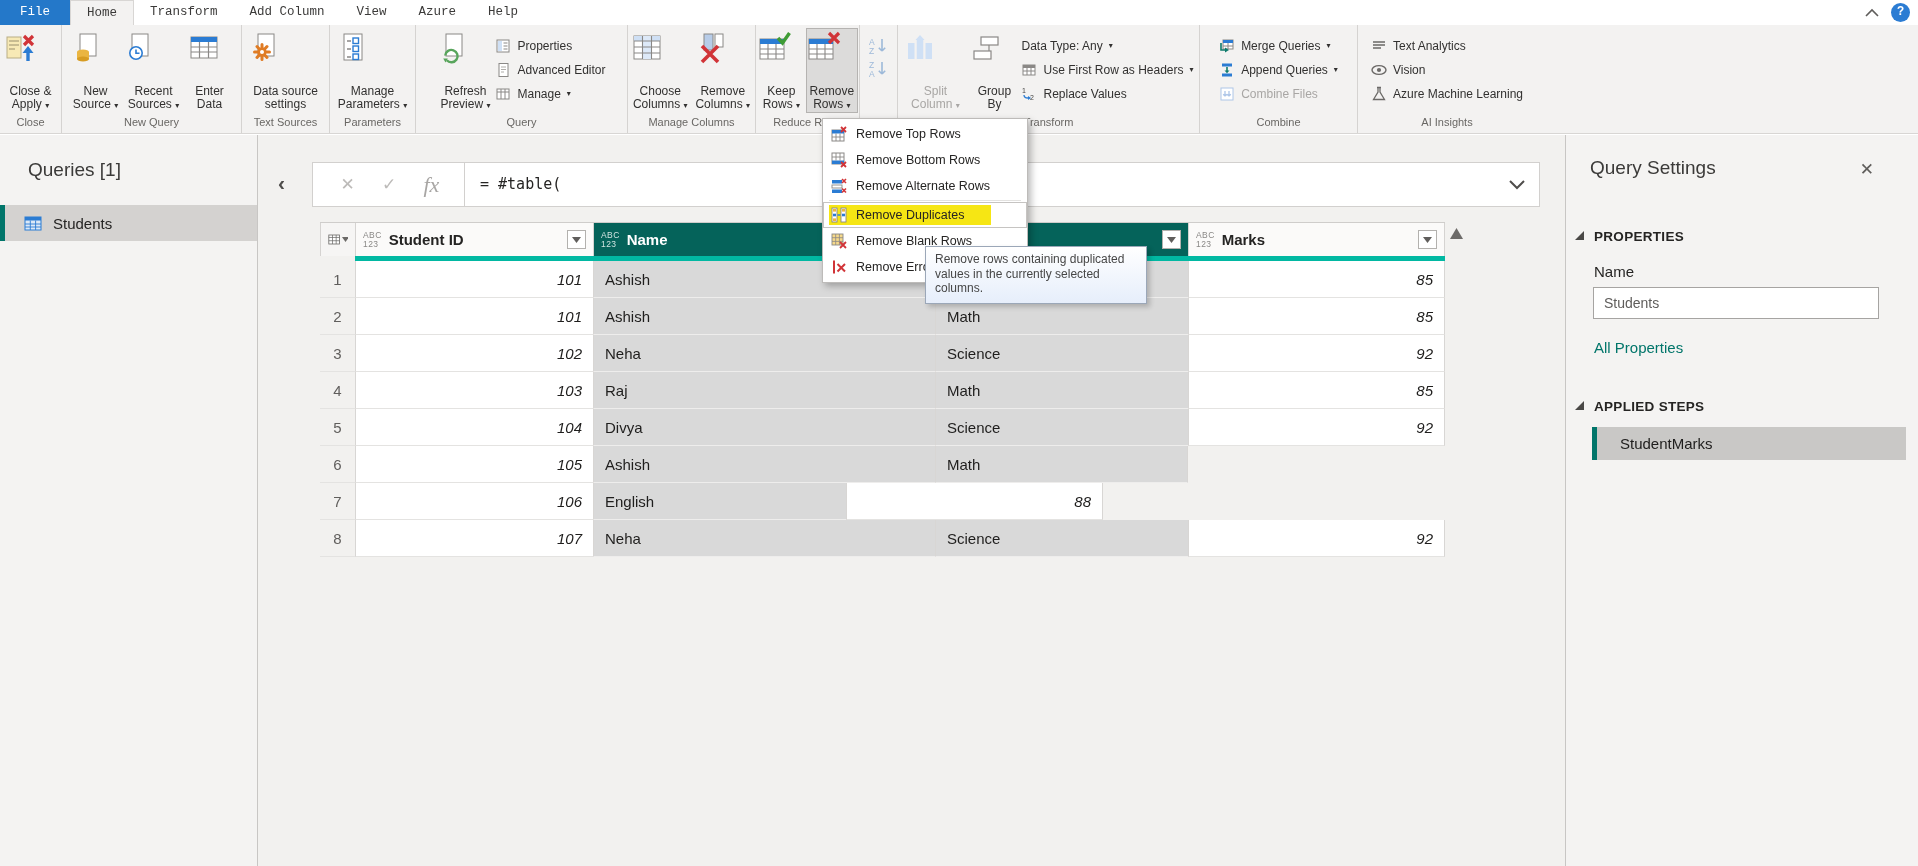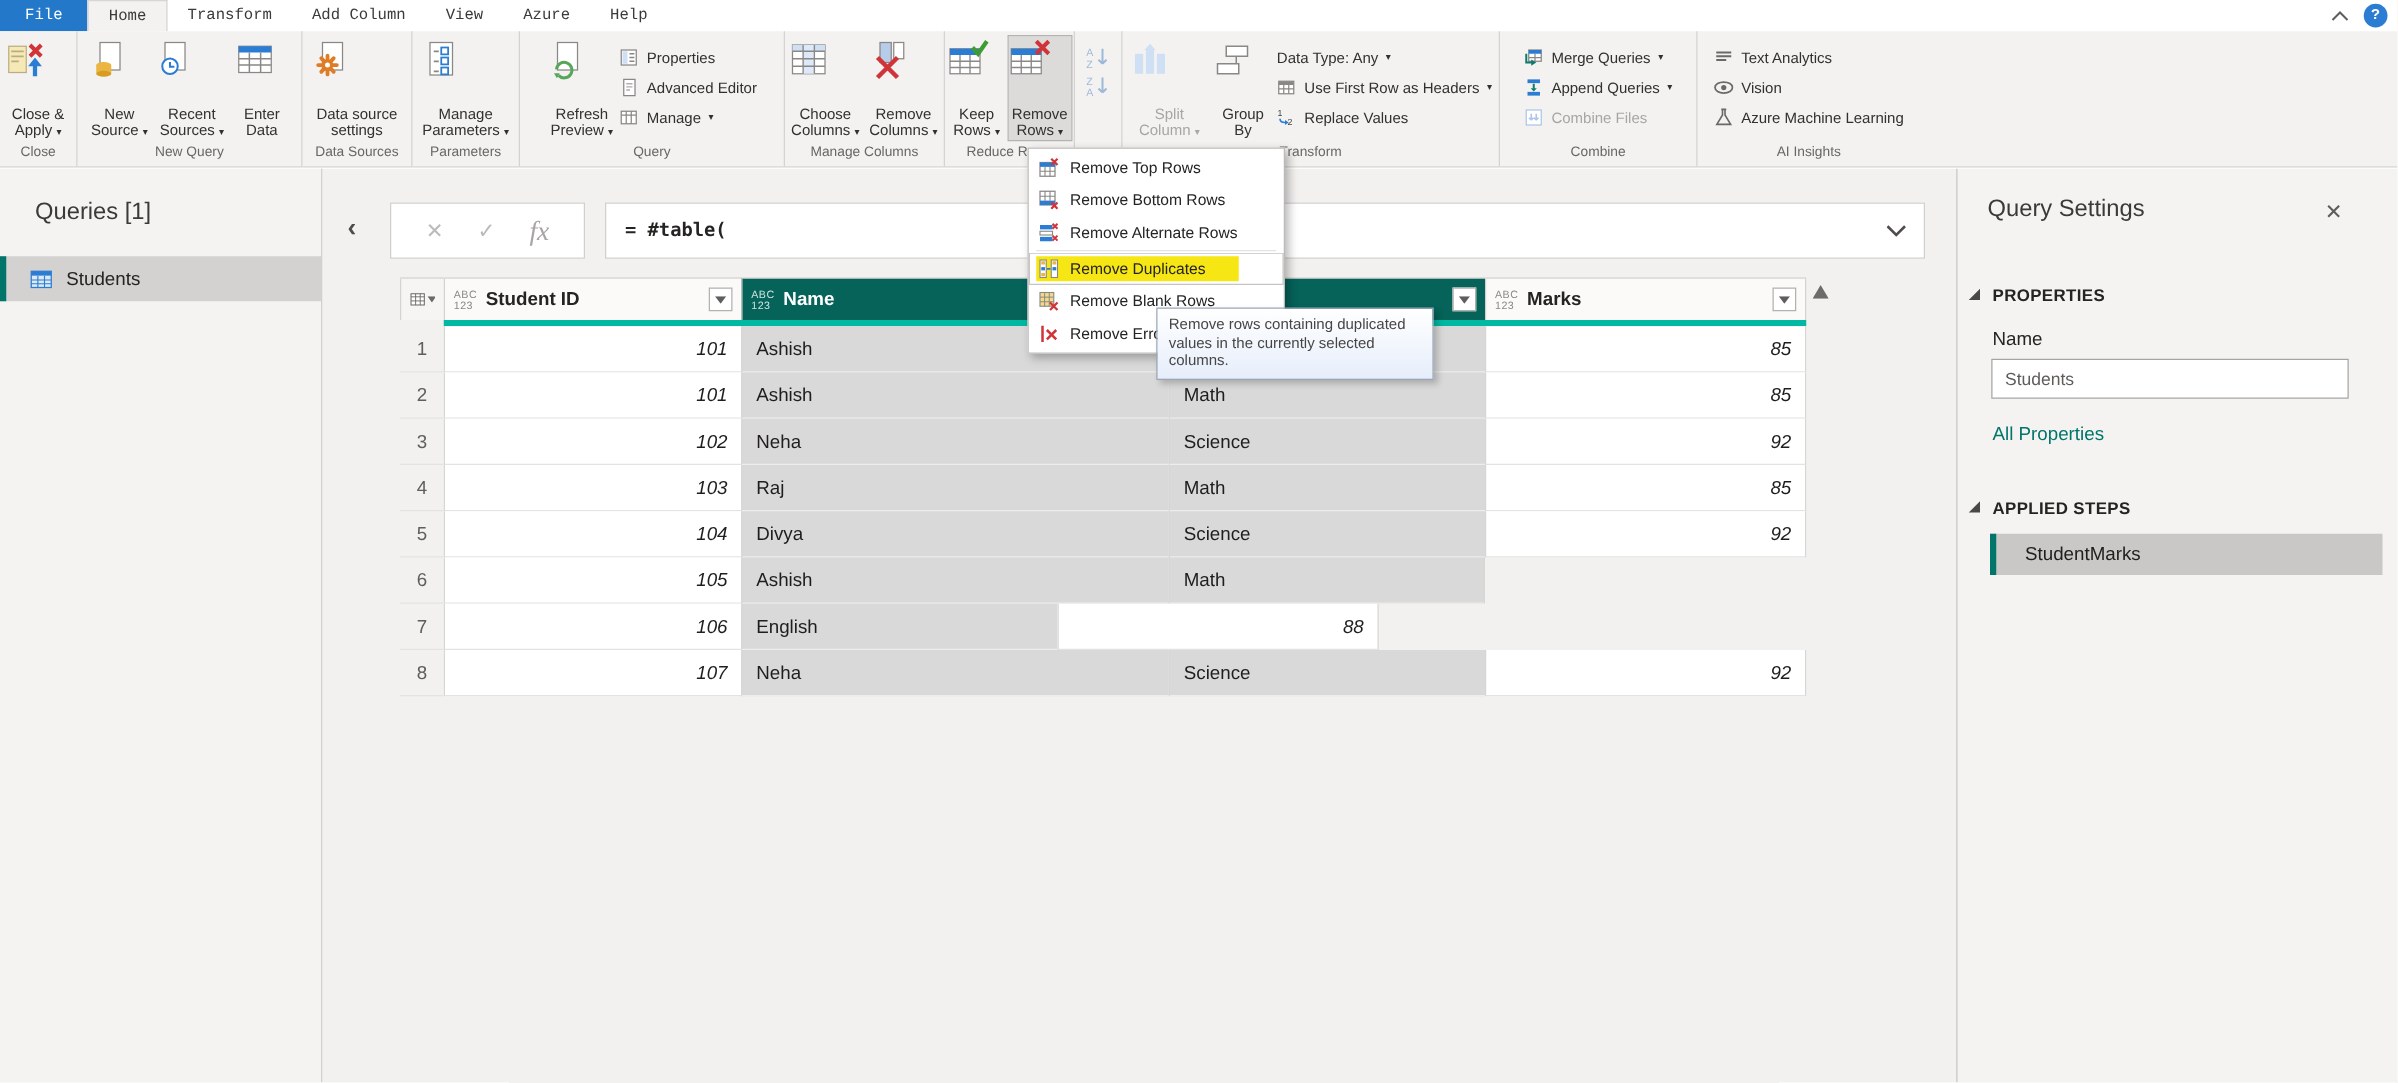--- a/index.html
+++ b/index.html
@@ -47,21 +47,21 @@
   .qp-title { padding:24px 0 0 28px; font-size:19px; color:#3b3a39; }
   .query-item { margin-top:24px; height:36px; background:#d4d2d0; display:flex; align-items:center; position:relative; padding-left:24px; gap:11px; font-size:15px; color:#252423; }
   .query-item .accent { position:absolute; left:0; top:0; width:5px; height:100%; background:#01756a; }
 
   
   .main { position:absolute; left:258px; top:135px; width:1307px; bottom:0; background:#f2f1ef; }
   .pane-collapse { position:absolute; left:20px; top:36px; font-size:21px; font-weight:bold; color:#4f4d4b; }
   .fx-buttons { position:absolute; left:54px; top:27px; width:156px; height:45px; background:#fff; border:1px solid #d2d0ce; display:flex; align-items:center; justify-content:space-around; padding:0 14px; }
   .fxb { font-size:17px; color:#bdbbb9; }
   .fx-italic { font-family:"Liberation Serif",serif; font-style:italic; font-size:22px; color:#a8a6a4; }
-  .formula-input { position:absolute; left:226px; top:27px; right:25px; height:45px; background:#fff; border:1px solid #d2d0ce; font-family:"DejaVu Sans Mono",monospace; font-size:15px; color:#252423; line-height:43px; padding-left:15px;font-weight:bold; }
+  .formula-input { position:absolute; left:206px; top:27px; right:25px; height:45px; background:#fff; border:1px solid #d2d0ce; font-family:"DejaVu Sans Mono",monospace; font-size:15px; color:#252423; line-height:43px; padding-left:15px; }
   .formula-expand { position:absolute; right:14px; top:16px; }
 
   
   .grid { position:absolute; left:62px; top:87px; }
   .grid-header { display:flex; height:34px; border-top:1px solid #cfcdcb; }
   .hcell { display:flex; align-items:center; padding:0 7px; border-left:1px solid #d5d3d1; background:#fbfaf9; font-weight:bold; font-size:15px; color:#252423; gap:7px; }
   .hcell:last-child { border-right:1px solid #d5d3d1; }
   .hcell.sel { background:#05635a; color:#fff; }
   .hcell.corner { background:#f6f5f4; justify-content:center; gap:2px; }
   .abc { display:flex; flex-direction:column; font-size:8.5px; line-height:9px; color:#8a8886; font-weight:normal; letter-spacing:.4px; }
@@ -164,21 +164,21 @@
         <div class="bigbtn w70">
           <svg class="i34" viewBox="0 0 34 34">
             <rect x="9" y="3" width="16" height="22" fill="#fff" stroke="#8a8886"></rect>
             <path d="M13 13.5 v15 M5.5 21 h15 M8 15.5 l10 11 M18 15.5 l-10 11" stroke="#e07c24" stroke-width="3" stroke-linecap="round"></path>
             <circle cx="13" cy="21" r="4.6" fill="#e07c24"></circle>
             <circle cx="13" cy="21" r="2" fill="#fff"></circle>
           </svg>
           <span class="blabel"><span>Data source settings</span></span>
         </div>
       </div>
-      <div class="rlabel">Data Sources</div>
+      <div class="rlabel">Text Sources</div>
     </div>
 
     <div class="rgroup" style="width:86px">
       <div class="rbody">
         <div class="bigbtn w72">
           <svg class="i34" viewBox="0 0 34 34">
             <rect x="8" y="3" width="18" height="26" fill="#fff" stroke="#8a8886"></rect>
             <rect x="17" y="7" width="5.5" height="5.5" fill="#fff" stroke="#2b7cd3" stroke-width="1.4"></rect>
             <rect x="17" y="15" width="5.5" height="5.5" fill="#fff" stroke="#2b7cd3" stroke-width="1.4"></rect>
             <rect x="17" y="23" width="5.5" height="5.5" fill="#fff" stroke="#2b7cd3" stroke-width="1.4"></rect>

